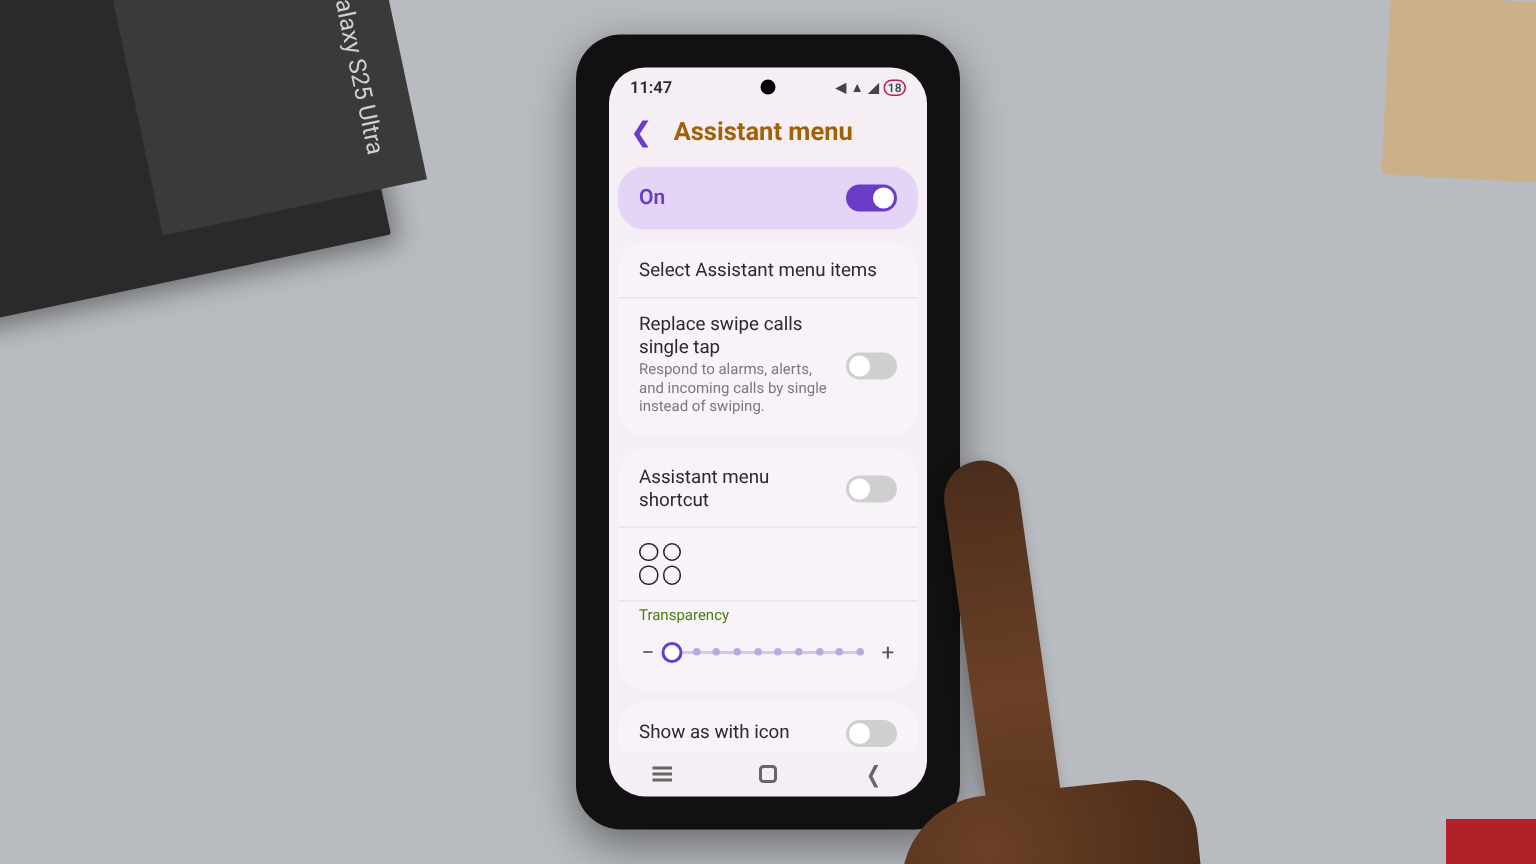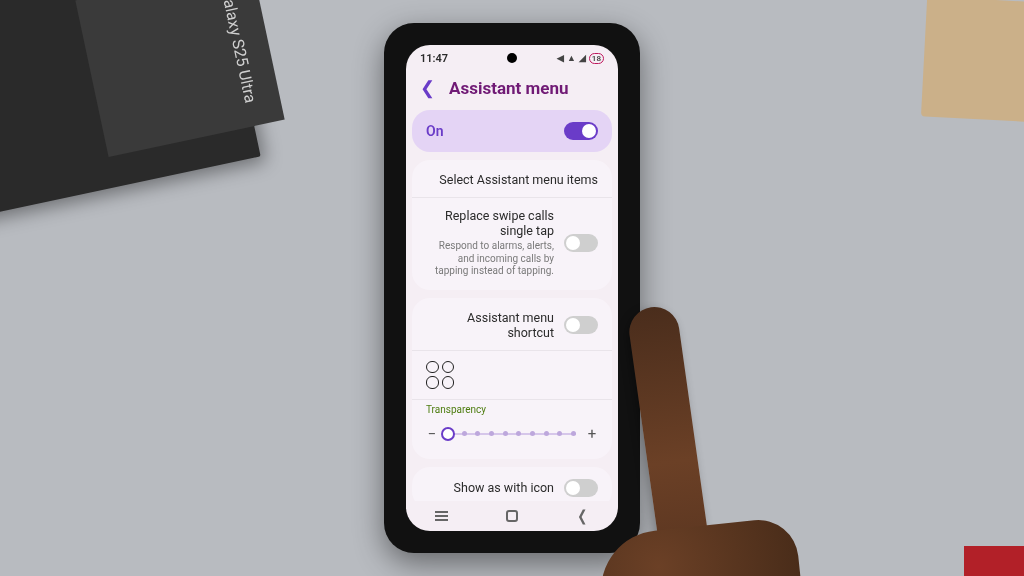--- a/index.html
+++ b/index.html
@@ -116,21 +116,21 @@
     padding: 6px 14px 12px;
   }
   .back {
     font-size: 18px;
     color: #6a3cc8;
     font-weight: 300;
   }
   .title {
     font-size: 17px;
     font-weight: 700;
-    color: #701a75;
+    color: #a16207;
   }
   
   .content {
     flex: 1;
     overflow: hidden;
     padding: 0 6px 4px;
     display: flex;
     flex-direction: column;
     gap: 8px;
   }
@@ -151,21 +151,20 @@
   }
   .row + .row { border-top: 0; }
   .row.sep {
     border-bottom: 1px solid rgba(0,0,0,.06);
   }
   .label {
     font-size: 12.5px;
     color: #2b2b2b;
     line-height: 1.2;
     flex: 1;
-    text-align: right;
   }
   .label .sub {
     font-size: 10px;
     color: #7a7a7a;
     margin-top: 2px;
     line-height: 1.25;
   }
   .label .val {
     font-size: 10.5px;
     color: #6a3cc8;
@@ -343,21 +342,21 @@
         </div>
       </div>
 
       <div class="card">
         <div class="row sep">
           <div class="label">Select Assistant menu items</div>
         </div>
         <div class="row">
           <div class="label">
             <div>Replace swipe calls single tap</div>
-            <div class="sub">Respond to alarms, alerts, and incoming calls by tapping instead of tapping.</div>
+            <div class="sub">Respond to alarms, alerts, and incoming calls by single instead of swiping.</div>
           </div>
           <div class="switch off">
               <div class="knob"></div>
             </div>
         </div>
       </div>
 
       <div class="card">
         <div class="row sep">
           <div class="label">Assistant menu shortcut</div>

